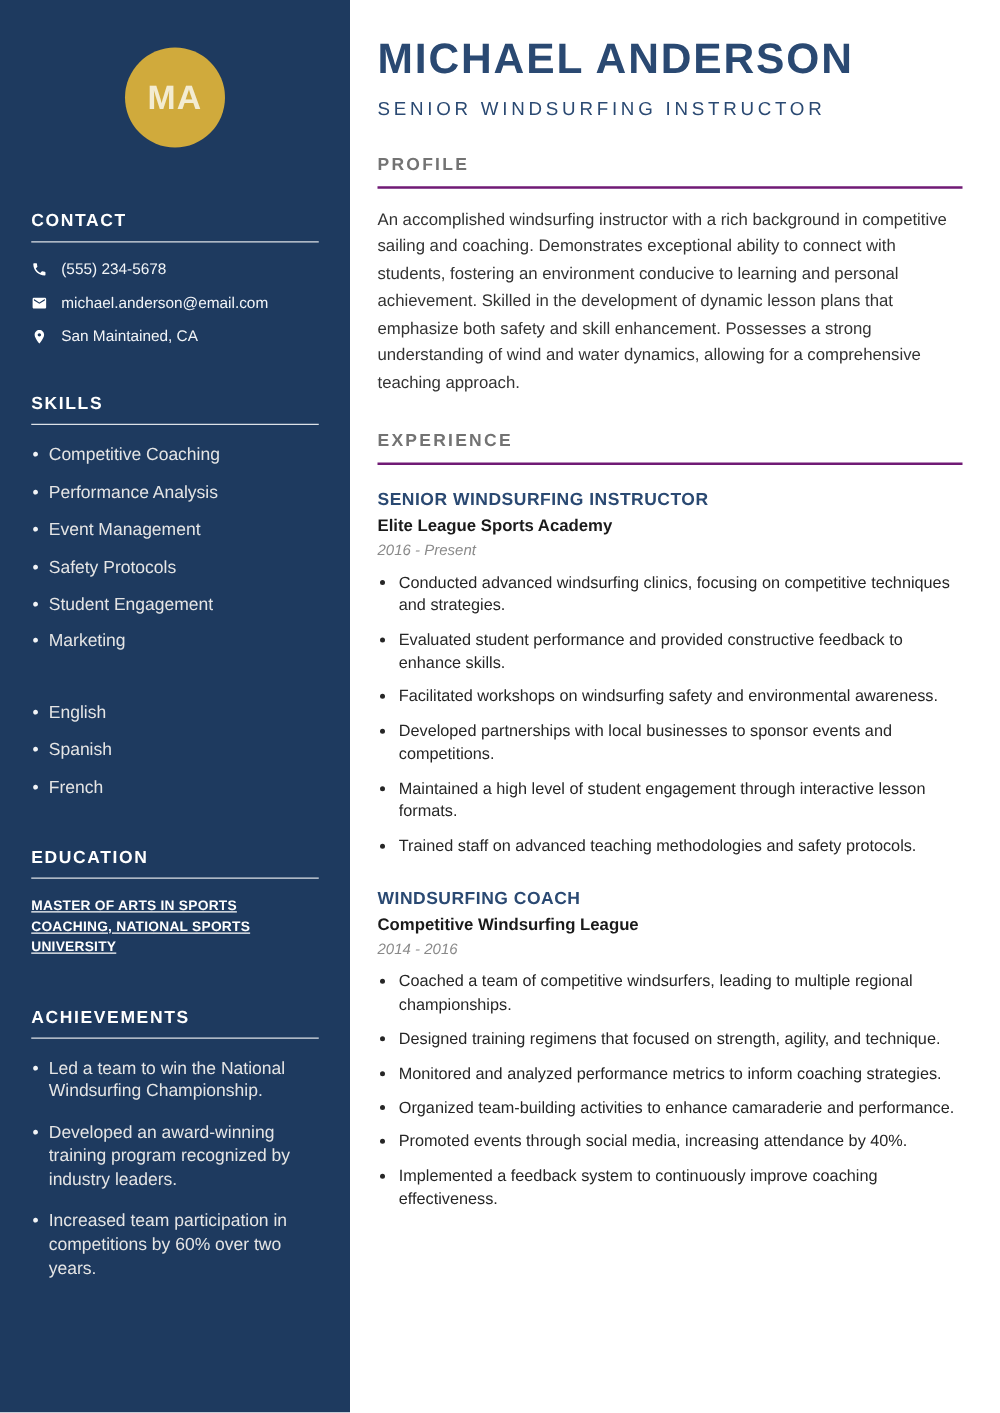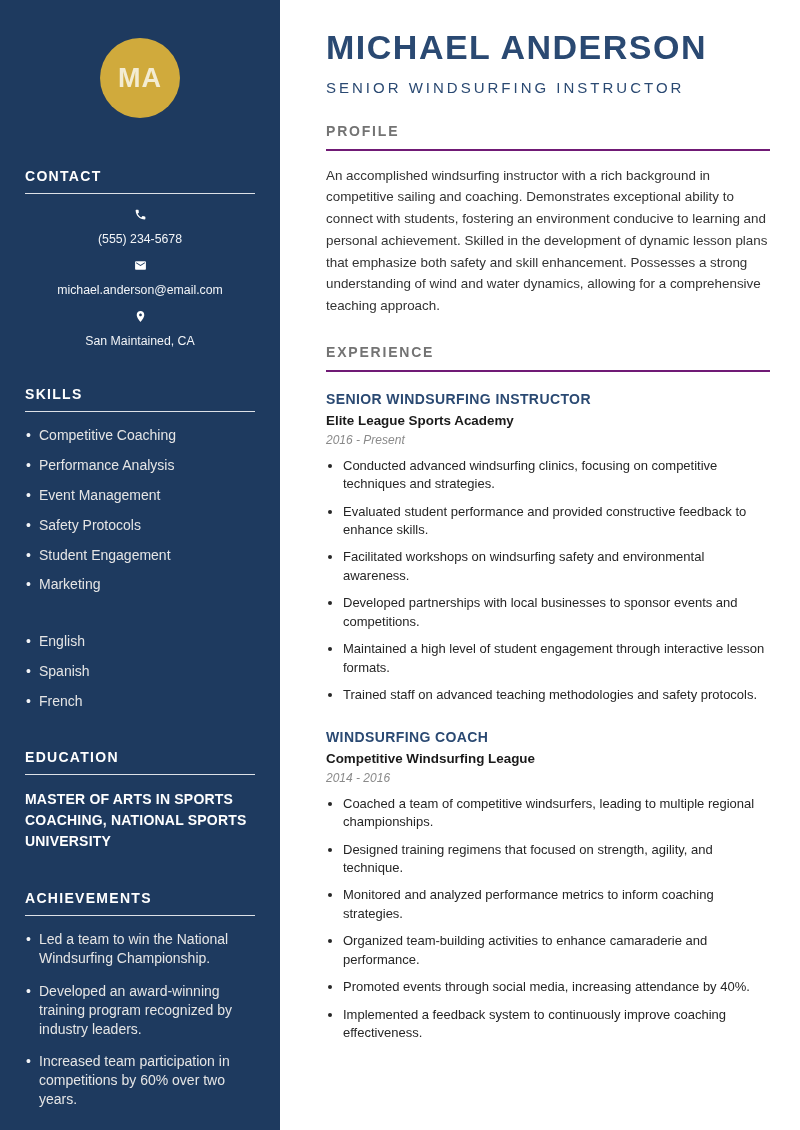--- a/index.html
+++ b/index.html
@@ -46,21 +46,20 @@
     border-bottom: 1px solid rgba(255,255,255,0.85);
     padding-bottom: 9px;
   }
   .contact-row {
     display: flex;
     align-items: center;
     gap: 11px;
     margin: 13px 0;
     font-size: 12.3px;
     color: #f2f4f7;
-    flex-direction: column;
   }
   .contact-row .icon { width: 13px; height: 13px; flex-shrink: 0; display: inline-flex; }
   .contact-row .icon svg { width: 13px; height: 13px; fill: #ffffff; }
   .side-list { list-style: none; margin: 0; padding: 0; }
   .side-list li {
     position: relative;
     padding-left: 14px;
     font-size: 14px;
     color: #e5e5e5;
     margin-bottom: 11px;
@@ -68,32 +67,33 @@
   }
   .side-list li::before {
     content: "•";
     position: absolute;
     left: 1px; top: 0;
     color: #f2f4f7;
   }
   .side-list.spread li { margin-bottom: 14px; }
   .education-degree {
     margin: 0;
-    font-size: 14px;
+    font-size: 11px;
     font-weight: 700;
     line-height: 1.5;
     letter-spacing: 0.2px;
     color: #ffffff;
     text-transform: uppercase;
+    text-decoration: underline;
   }
 
   
   .main {
     flex: 1;
-    padding: 30px 30px 0 46px;
+    padding: 30px 30px 0 22px;
     background: #ffffff;
   }
   .name {
     margin: 0;
     font-size: 34px;
     font-weight: 700;
     letter-spacing: 1.5px;
     color: #2a4972;
     line-height: 1.05;
   }

